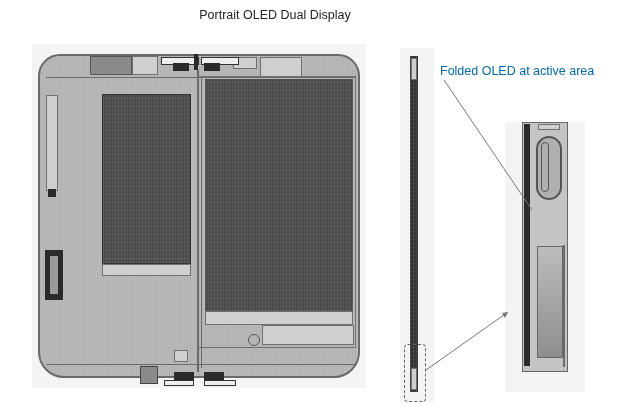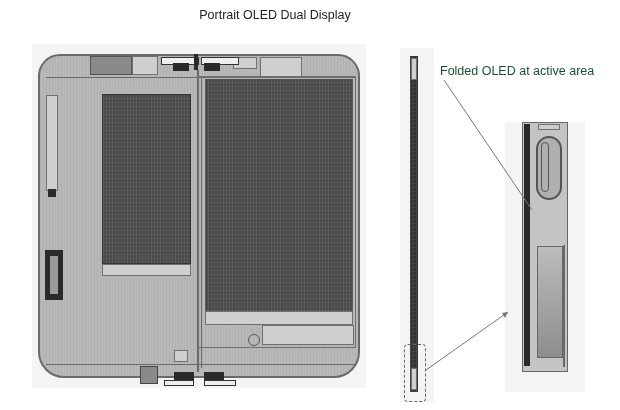--- a/index.html
+++ b/index.html
@@ -1,19 +1,19 @@
 <!DOCTYPE html>
 <html><head>
 <meta charset="utf-8">
 <style>
   html,body{margin:0;padding:0;background:#ffffff;}
   body{width:620px;height:410px;position:relative;overflow:hidden;font-family:"Liberation Sans",sans-serif;}
   .abs{position:absolute;box-sizing:border-box;}
   .title{left:0;top:8px;width:550px;text-align:center;font-size:12.5px;color:#222;}
-  .callout{left:440px;top:64px;font-size:12.5px;color:#14532d;white-space:nowrap;}
+  .callout{left:440px;top:64px;font-size:12.5px;color:#0369a1;white-space:nowrap;}
   .bg{background:#f4f4f4;}
   .device{left:38px;top:54px;width:322px;height:324px;border:2px solid #6a6a6a;border-radius:22px 22px 26px 26px;background:#b8b8b8;
     background-image:repeating-linear-gradient(90deg,rgba(0,0,0,0.04) 0 1px,transparent 1px 3px);}
   .grid{background:#4a4a4a;background-image:repeating-linear-gradient(90deg,rgba(255,255,255,0.08) 0 1px,transparent 1px 3px),repeating-linear-gradient(0deg,rgba(255,255,255,0.06) 0 1px,transparent 1px 4px);}
   .light{background:#cfcfcf;border:1px solid #707070;}
   .dark{background:#2a2a2a;}
   .mid{background:#8a8a8a;}
   .line{background:#6a6a6a;}
 </style>
 </head>

